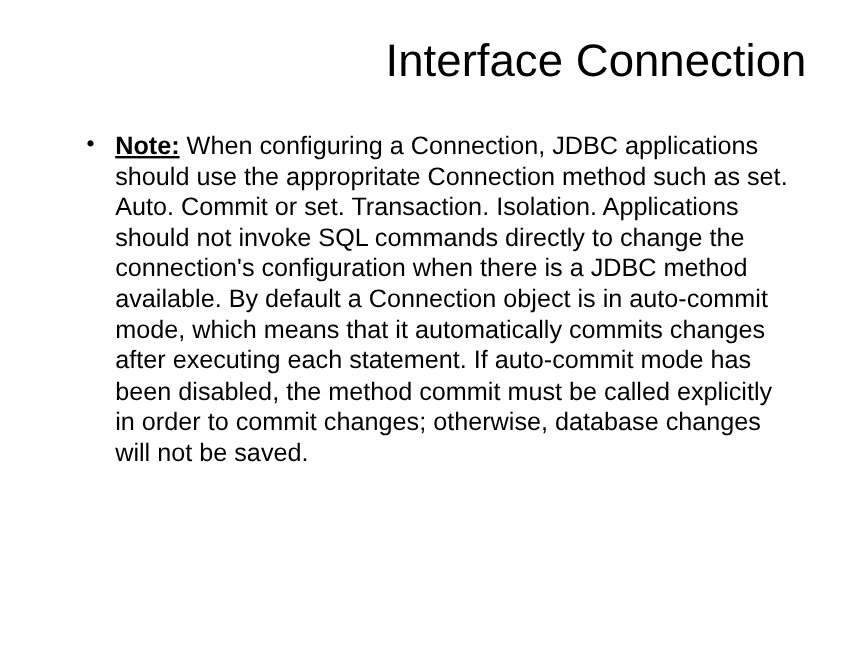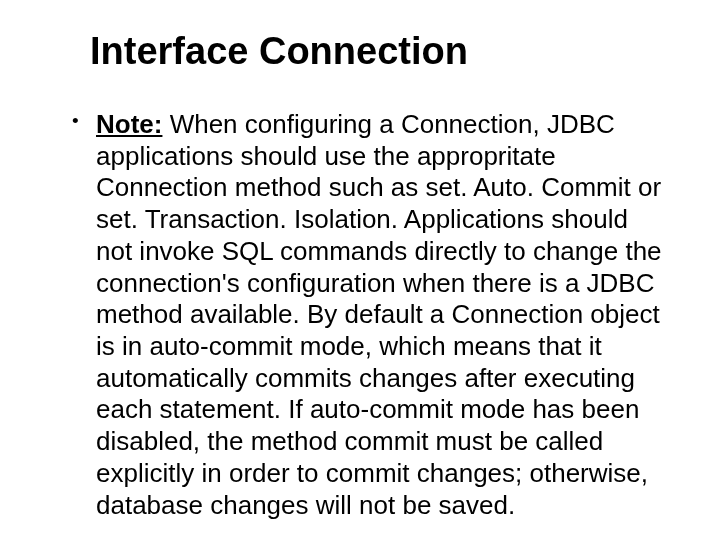--- a/index.html
+++ b/index.html
@@ -11,34 +11,34 @@
     font-family: Arial, Helvetica, sans-serif;
     color: #000000;
   }
   .slide {
     box-sizing: border-box;
     width: 720px;
     height: 540px;
     padding: 30px 48px 30px 48px;
   }
   .title {
-    text-align: left;
+    text-align: right;
     font-size: 38px;
-    font-weight: bold;
+    font-weight: normal;
     margin: 0 0 36px 0;
     padding-left: 42px;
   }
   ul.bullets {
     margin: 0;
     padding: 0 8px 0 24px;
     list-style: none;
   }
   ul.bullets > li {
     position: relative;
-    font-size: 26px;
+    font-size: 21px;
     line-height: 1.22;
     padding-left: 24px;
   }
   ul.bullets > li::before {
     content: "•";
     position: absolute;
     left: 0;
     top: 0;
     font-size: 19px;
     line-height: 1.22;

